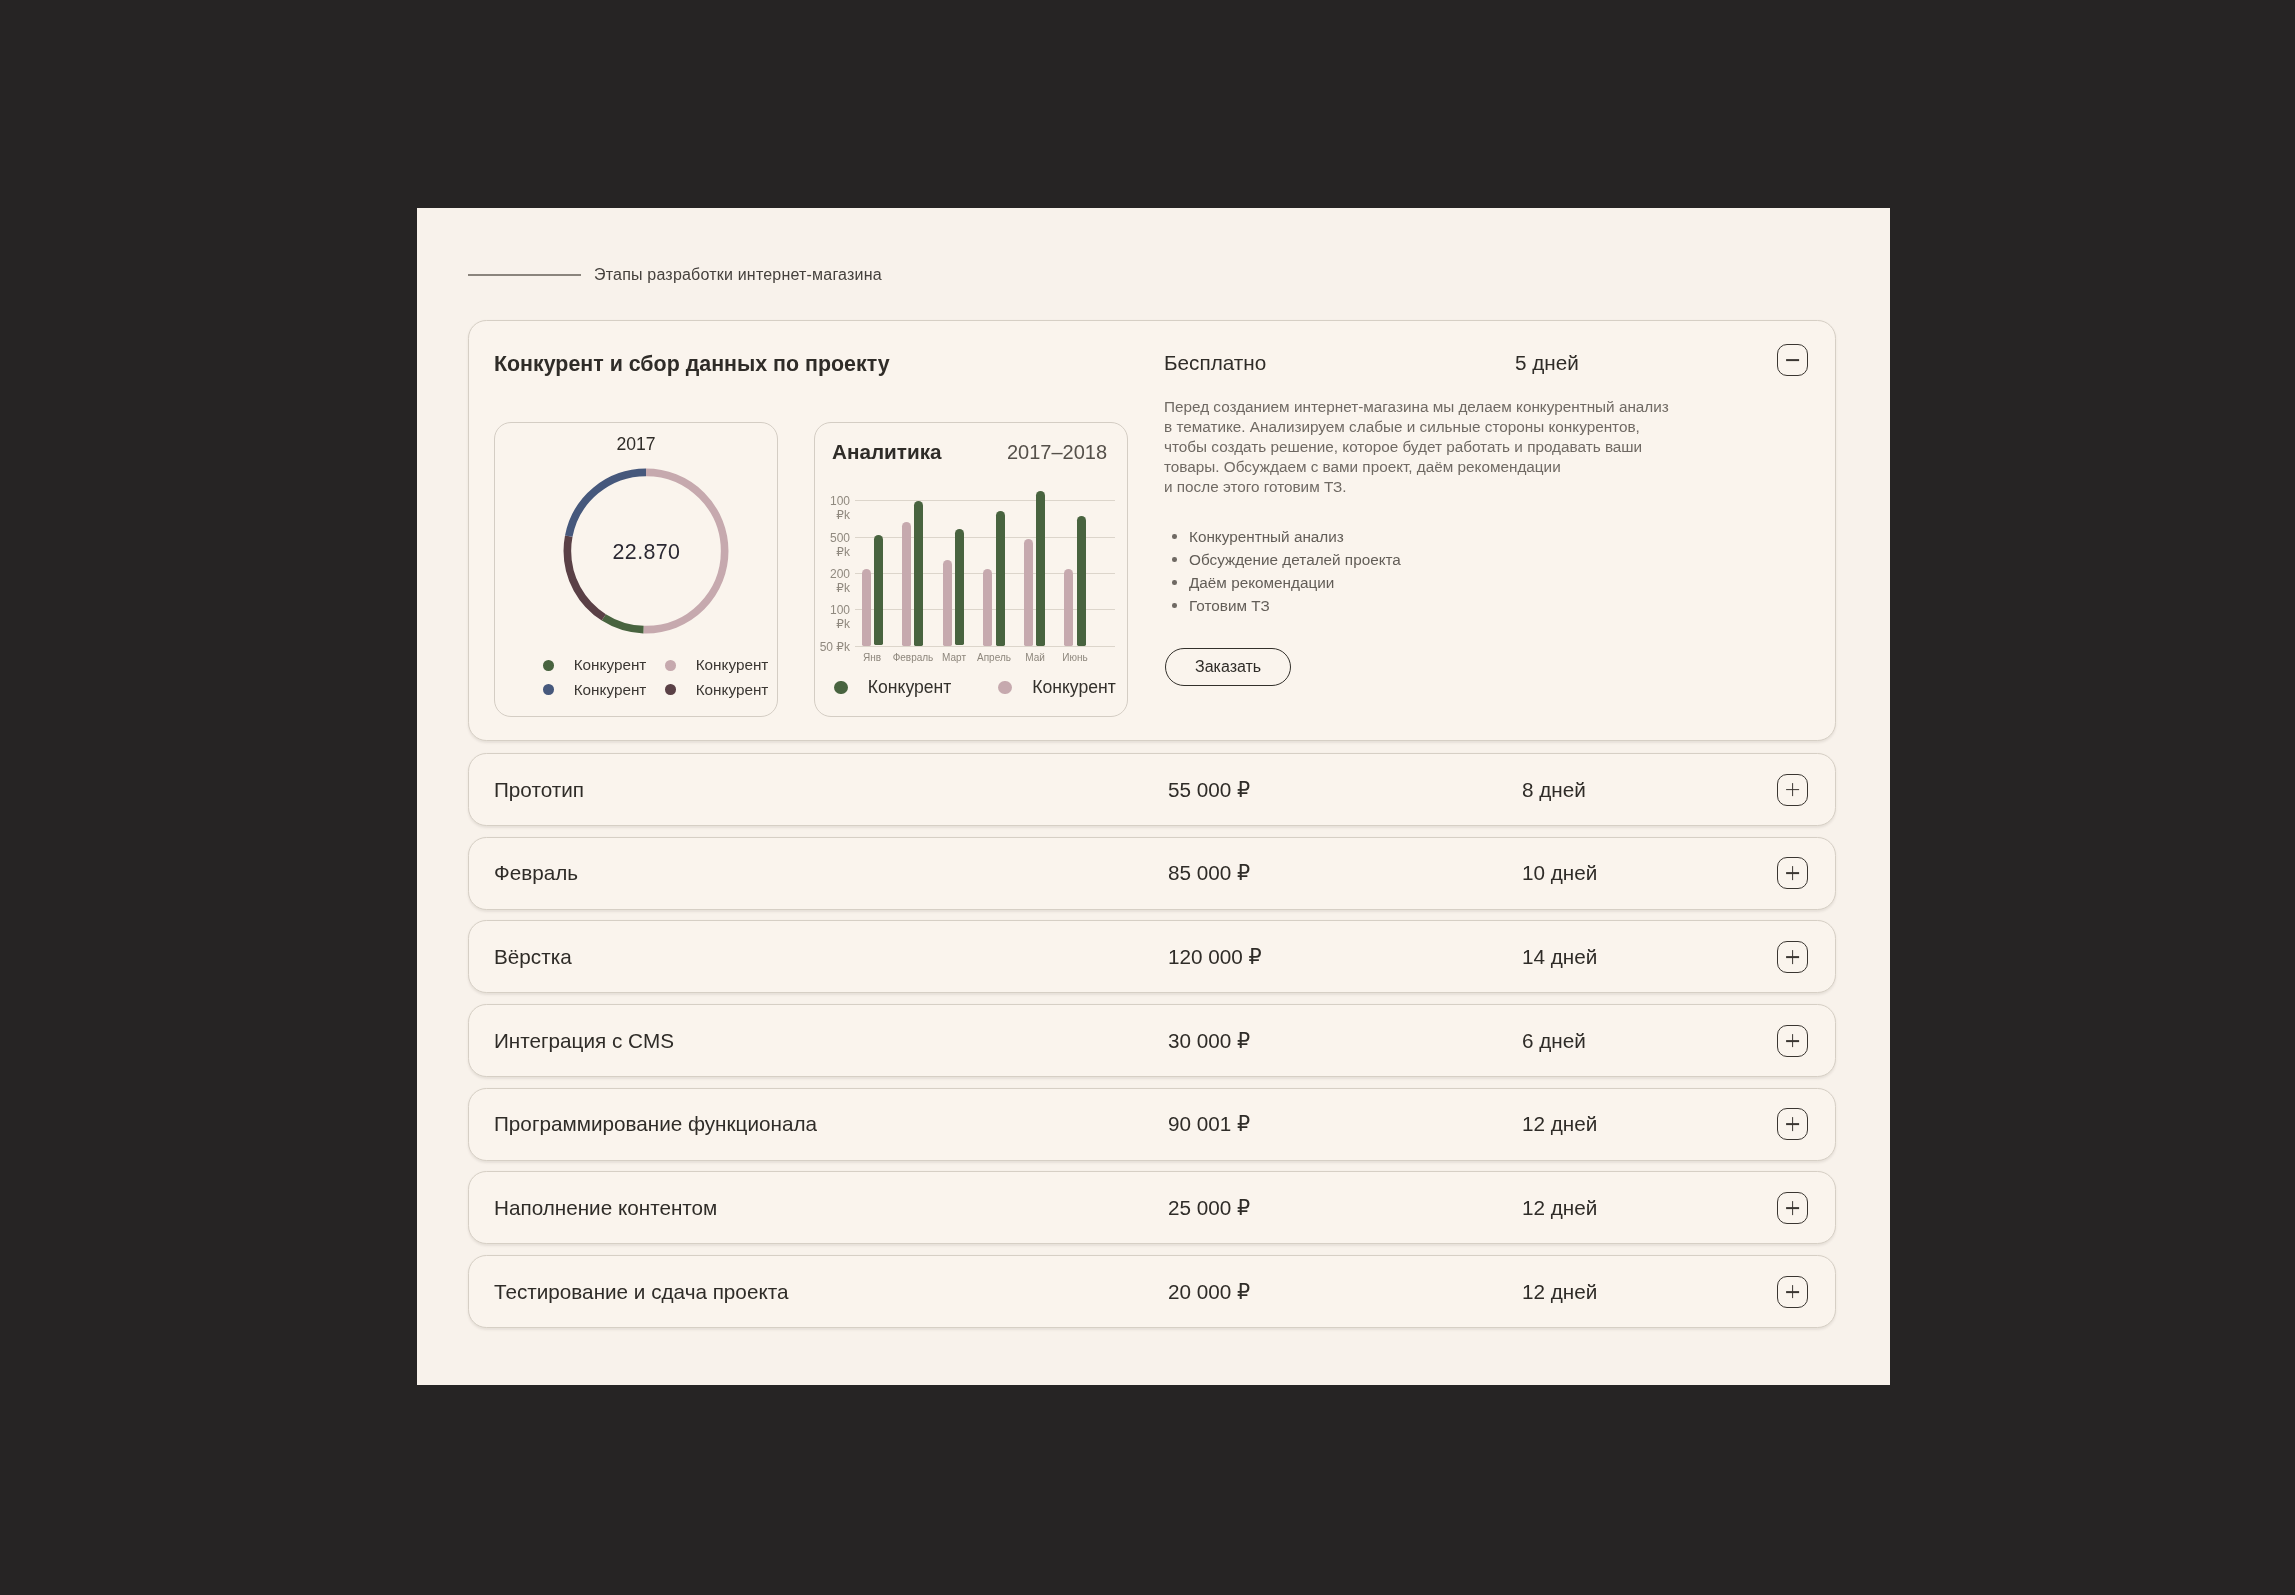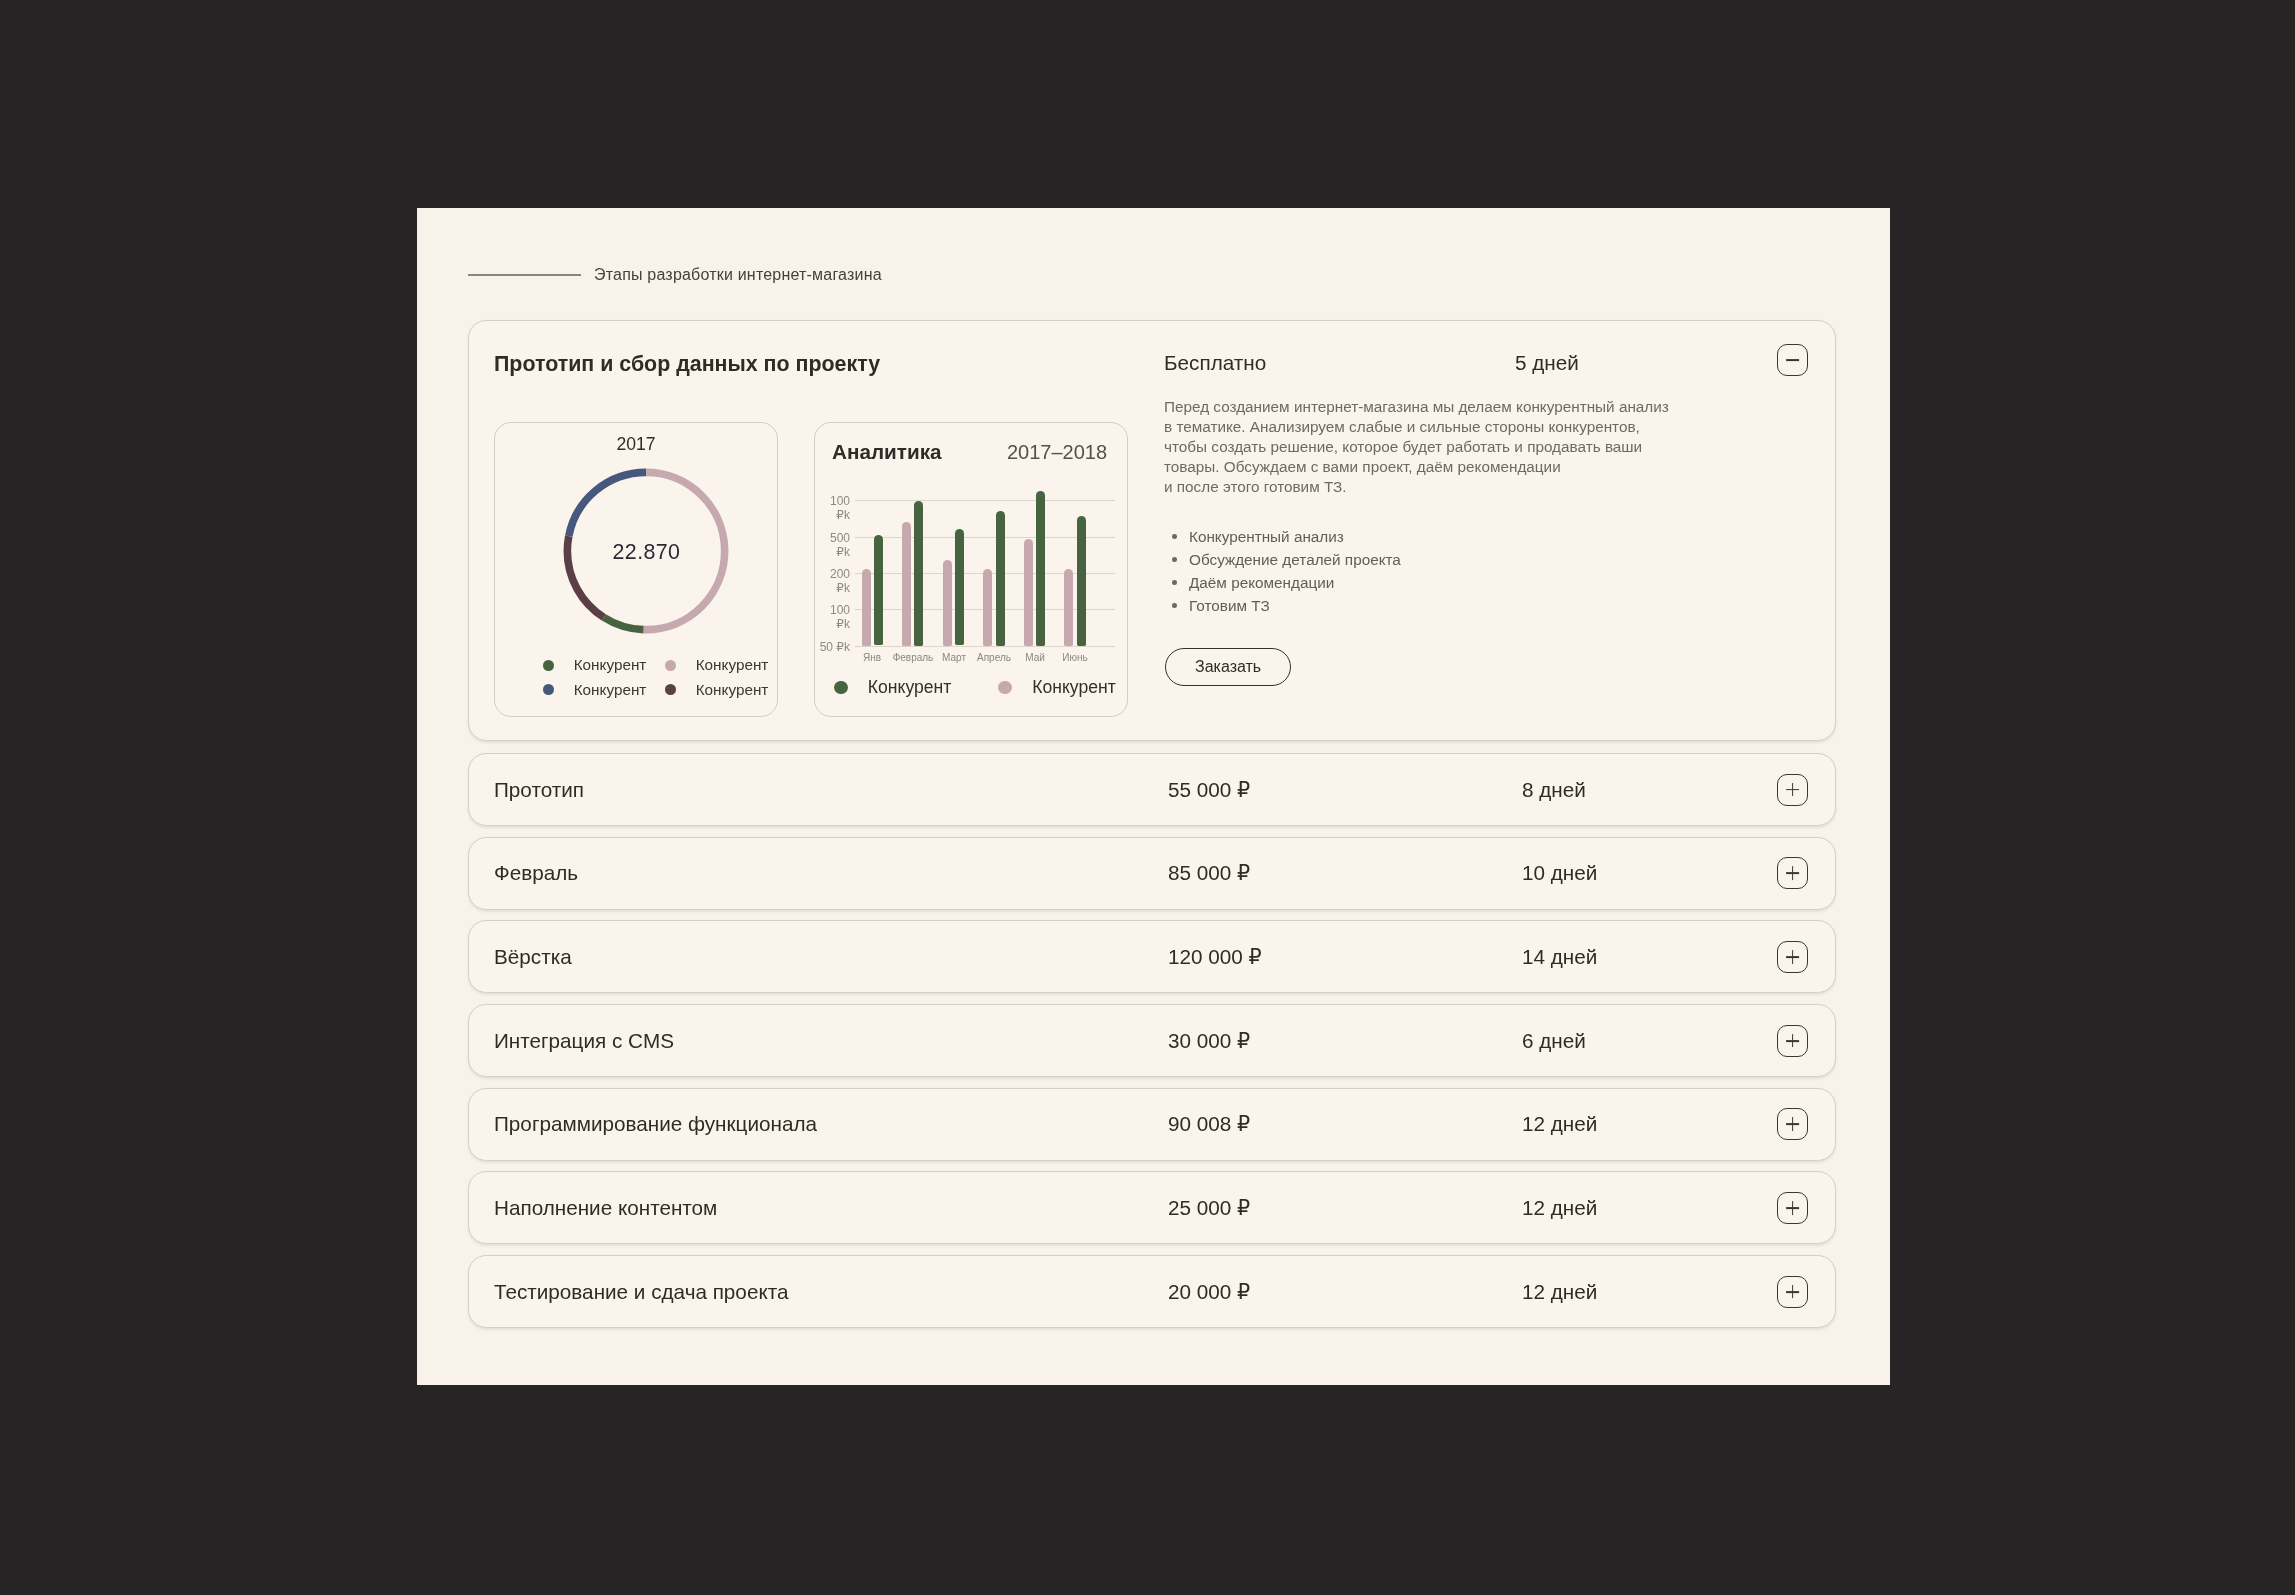--- a/index.html
+++ b/index.html
@@ -113,21 +113,21 @@
 <body>
 
 <div class="panel">
 
   <div class="heading">
     <span class="rule"></span>
     <span class="label">Этапы разработки интернет-магазина</span>
   </div>
 
   <section class="card exp-card">
-    <h2 class="exp-title">Прототип и сбор данных по проекту</h2>
+    <h2 class="exp-title">Конкурент и сбор данных по проекту</h2>
 
     <div class="chart-card donut-card">
       <div class="donut-year">2017</div>
       <svg class="donut-svg" width="168" height="168" viewBox="0 0 220 220">
           <circle cx="110" cy="110" r="103" fill="none" stroke="#c6a9ae" stroke-width="10" pathLength="100" stroke-dasharray="50.5 49.5" stroke-dashoffset="0" transform="rotate(-90 110 110)"></circle>
           <circle cx="110" cy="110" r="103" fill="none" stroke="#48633f" stroke-width="10" pathLength="100" stroke-dasharray="8.5 91.5" stroke-dashoffset="-50.5" transform="rotate(-90 110 110)"></circle>
           <circle cx="110" cy="110" r="103" fill="none" stroke="#5a4046" stroke-width="10" pathLength="100" stroke-dasharray="19 81" stroke-dashoffset="-59" transform="rotate(-90 110 110)"></circle>
           <circle cx="110" cy="110" r="103" fill="none" stroke="#46587c" stroke-width="10" pathLength="100" stroke-dasharray="22 78" stroke-dashoffset="-78" transform="rotate(-90 110 110)"></circle>
         </svg>
       <div class="donut-value">22.870</div>
@@ -247,21 +247,21 @@
     <span class="row-title">Интеграция с CMS</span>
     <span class="row-price">30 000 ₽</span>
     <span class="row-duration">6 дней</span>
     <button class="sq-btn" aria-label="expand">
       <span class="sq-icon plus"></span>
     </button>
   </div>
 
   <div class="card row">
     <span class="row-title">Программирование функционала</span>
-    <span class="row-price">90 008 ₽</span>
+    <span class="row-price">90 001 ₽</span>
     <span class="row-duration">12 дней</span>
     <button class="sq-btn" aria-label="expand">
       <span class="sq-icon plus"></span>
     </button>
   </div>
 
   <div class="card row">
     <span class="row-title">Наполнение контентом</span>
     <span class="row-price">25 000 ₽</span>
     <span class="row-duration">12 дней</span>

